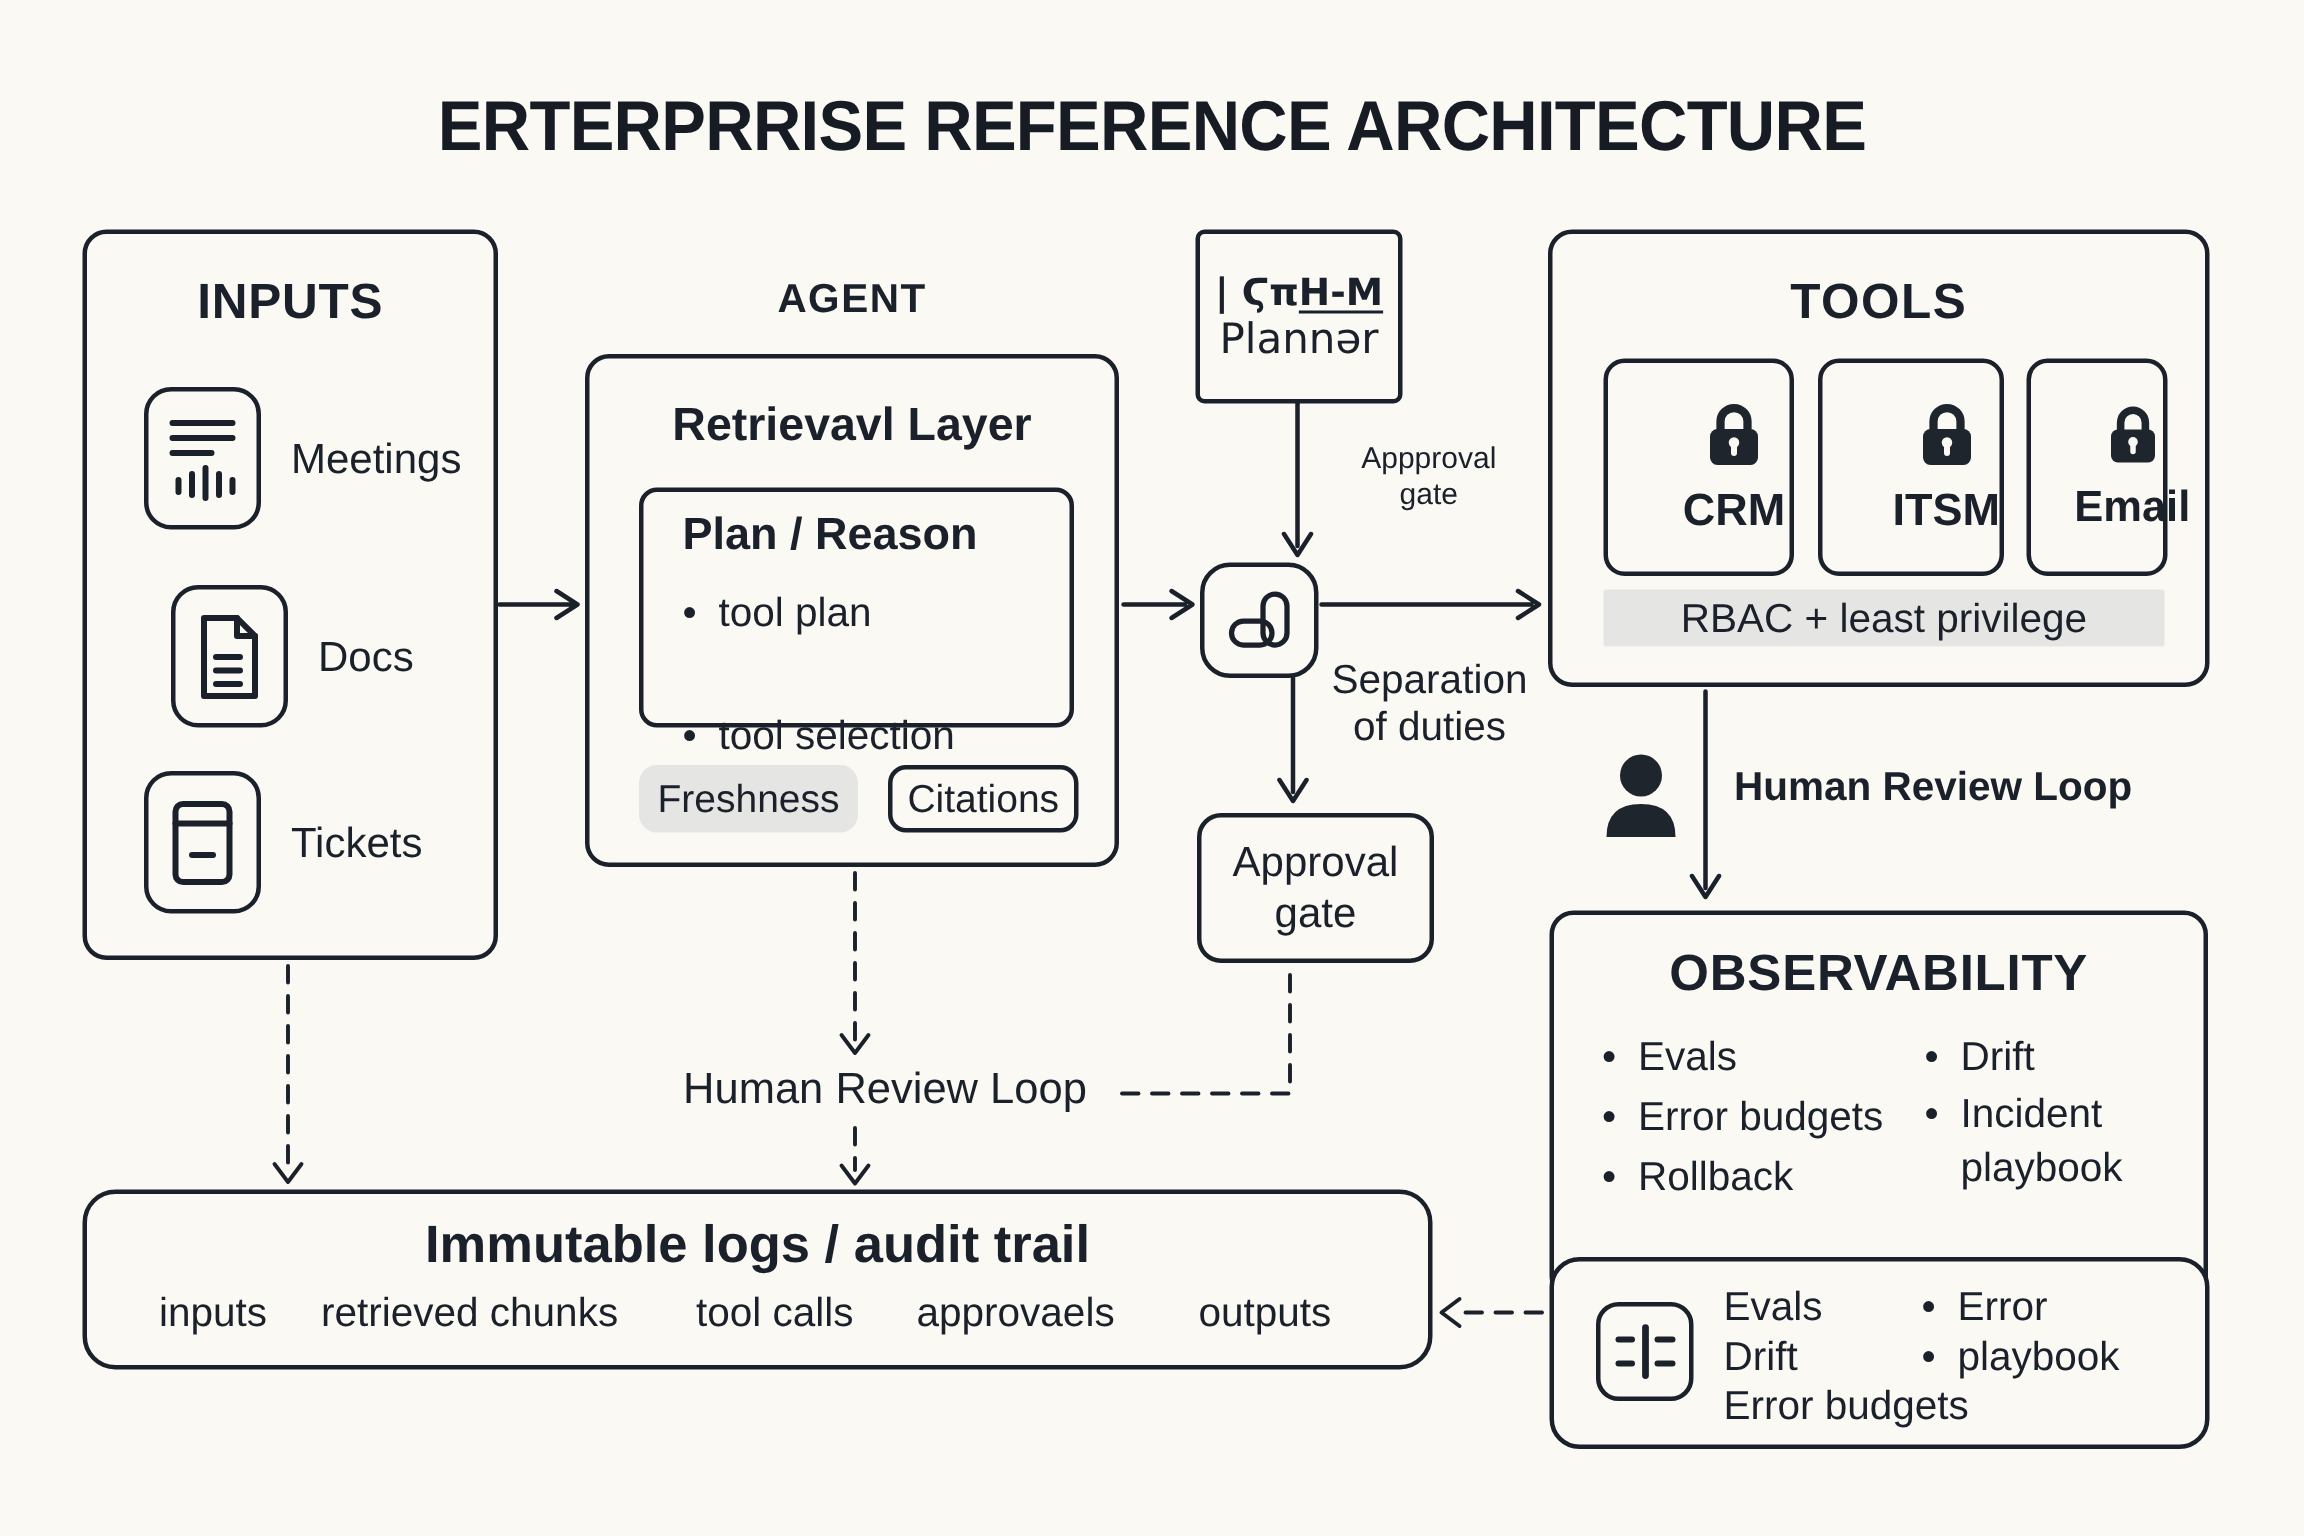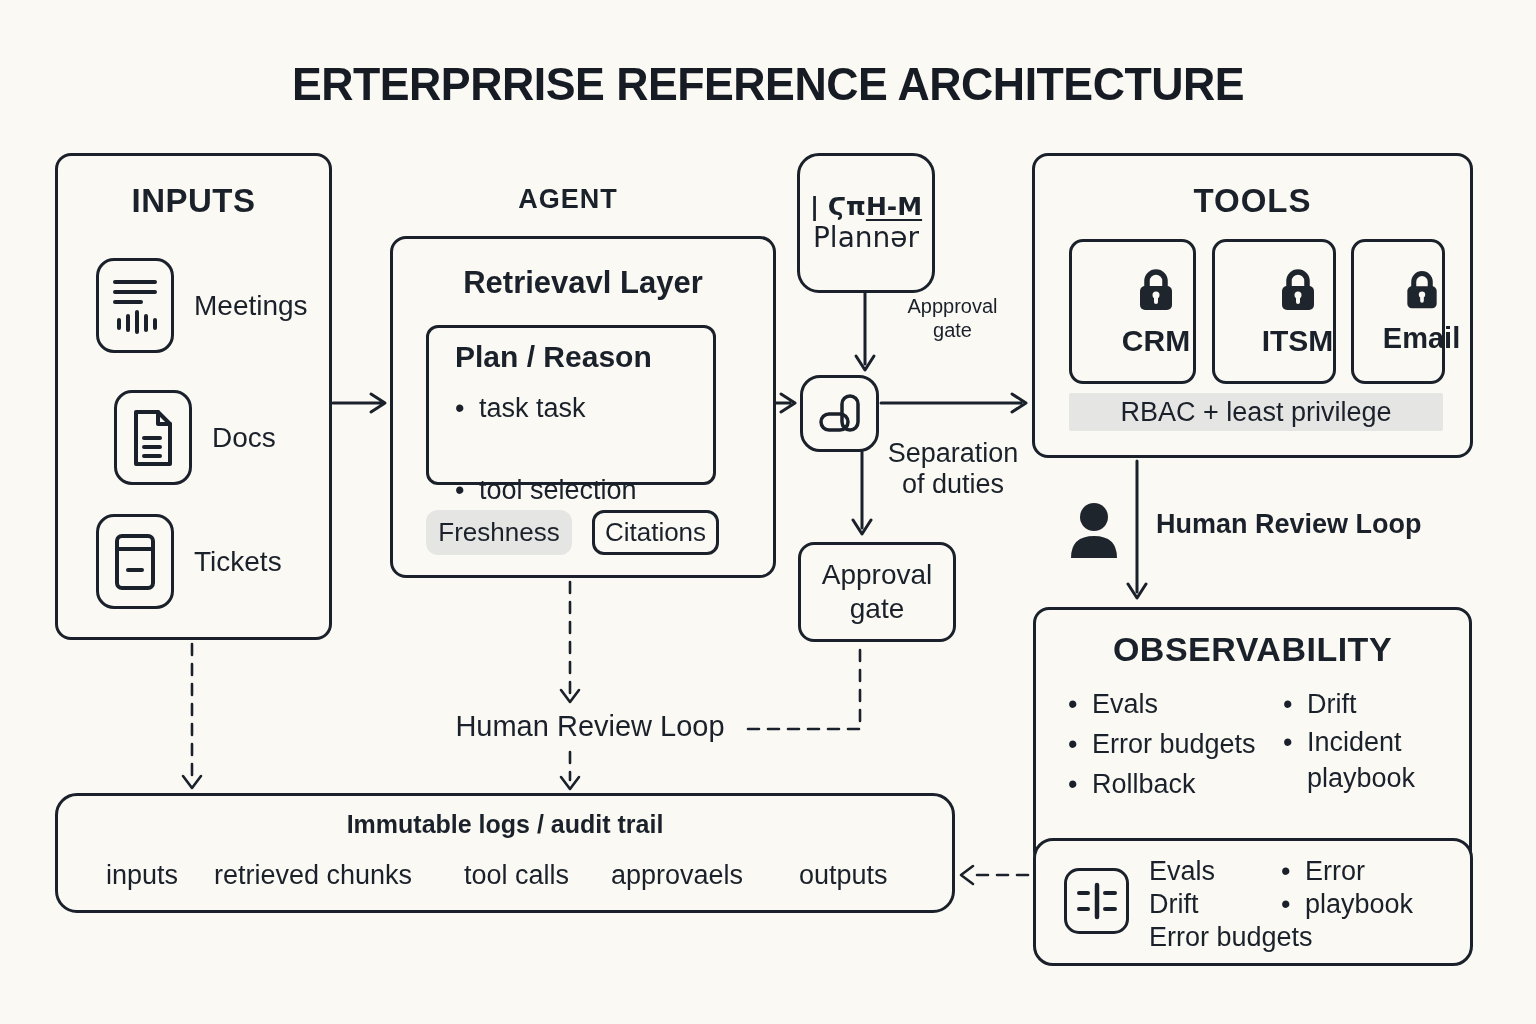--- a/index.html
+++ b/index.html
@@ -128,34 +128,34 @@
         <path d="M5 17 H41"></path>
         <path d="M16 38 H30"></path>
       </svg>
     </span>
     <span class="input-label">Tickets</span>
   </div>
 </div>
 
 <div class="lbl" style="left:390px;top:184px;width:356px;text-align:center;font-size:27px;font-weight:600;letter-spacing:1px;">AGENT</div>
 
-<div class="box" style="left:390px;top:236px;width:386px;height:342px;text-decoration:underline;">
+<div class="box" style="left:390px;top:236px;width:356px;height:342px;text-decoration:underline;">
   <div class="lbl" style="left:0;right:0;top:26px;text-align:center;font-size:31px;font-weight:700;">Retrievavl Layer</div>
 
   <div class="abs" style="left:33px;top:86px;width:290px;height:160px;border:3px solid var(--ink);border-radius:12px;box-sizing:border-box;">
     <div class="lbl" style="left:26px;top:12px;font-size:30px;font-weight:700;">Plan / Reason</div>
-    <div class="lbl bullet-item" style="left:24px;top:60px;">task task</div>
+    <div class="lbl bullet-item" style="left:24px;top:60px;">tool plan</div>
     <div class="lbl bullet-item" style="left:24px;top:102px;">tool selection</div>
   </div>
 
   <div class="pill pill-gray" style="left:33px;top:271px;width:146px;">Freshness</div>
   <div class="pill pill-outline" style="left:199px;top:271px;width:127px;">Citations</div>
 </div>
 
-<div class="box" style="left:797px;top:153px;width:138px;height:140px;border-radius:22px;display:flex;flex-direction:column;align-items:center;justify-content:center;">
+<div class="box" style="left:797px;top:153px;width:138px;height:116px;border-radius:6px;display:flex;flex-direction:column;align-items:center;justify-content:center;">
   <div class="glyphs" style="font-size:25px;font-weight:600;"><span>| Ϛπ</span><span class="u">H-M</span></div>
   <div class="glyphs" style="font-size:28px;">Plannǝr</div>
 </div>
 
 <div class="lbl preline center" style="left:880px;top:294px;width:145px;font-size:20px;font-weight:500;line-height:1.2;">Appproval
 gate</div>
 
 <div class="box" style="left:800px;top:375px;width:79px;height:77px;border-radius:20px;display:flex;align-items:center;justify-content:center;">
   <svg width="52" height="48" viewBox="0 0 52 48" fill="none" stroke="#1b212a" stroke-width="3.5">
     <rect x="7" y="24" width="27" height="16" rx="8"></rect>
@@ -221,21 +221,21 @@
   <div class="abs" style="left:245px;top:74px;">
     <div class="bullet-item">Drift</div>
     <div class="bullet-item preline" style="line-height:36px;">Incident
 playbook</div>
   </div>
 </div>
 
 <div class="lbl" style="left:430px;top:710px;width:320px;text-align:center;font-size:29px;font-weight:500;">Human Review Loop</div>
 
 <div class="box" style="left:55px;top:793px;width:900px;height:120px;border-radius:22px;border-width:3.5px;">
-  <div class="lbl" style="left:0;right:0;top:14px;text-align:center;font-size:25px;font-weight:700;">Immutable logs / audit trail</div>
+  <div class="lbl" style="left:0;right:0;top:14px;text-align:center;font-size:35px;font-weight:700;">Immutable logs / audit trail</div>
   <div class="lbl" style="left:48px;top:64px;font-size:27px;">inputs</div>
   <div class="lbl" style="left:156px;top:64px;font-size:27px;">retrieved chunks</div>
   <div class="lbl" style="left:406px;top:64px;font-size:27px;">tool calls</div>
   <div class="lbl" style="left:553px;top:64px;font-size:27px;">approvaels</div>
   <div class="lbl" style="left:741px;top:64px;font-size:27px;">outputs</div>
 </div>
 
 <div class="box" style="left:1033px;top:838px;width:440px;height:128px;border-radius:20px;">
   <div class="abs" style="left:28px;top:27px;width:65px;height:66px;border:3px solid var(--ink);border-radius:15px;box-sizing:border-box;display:flex;align-items:center;justify-content:center;">
     <svg width="46" height="44" viewBox="0 0 46 44" fill="none" stroke="#1b212a" stroke-linecap="round">

